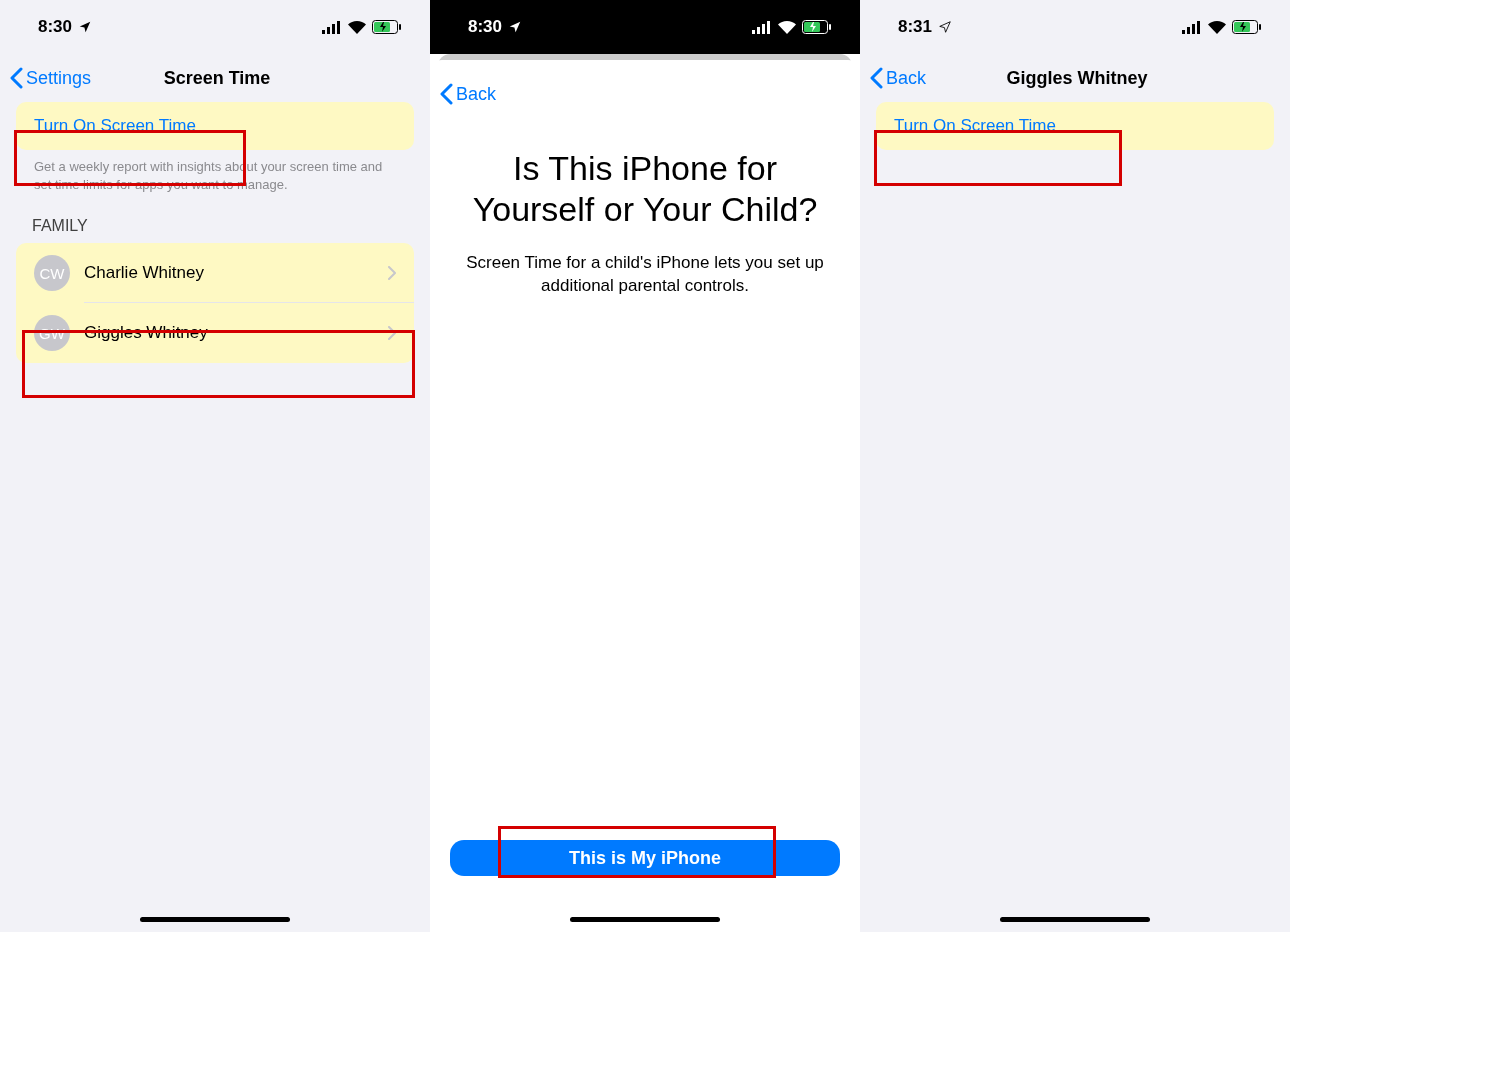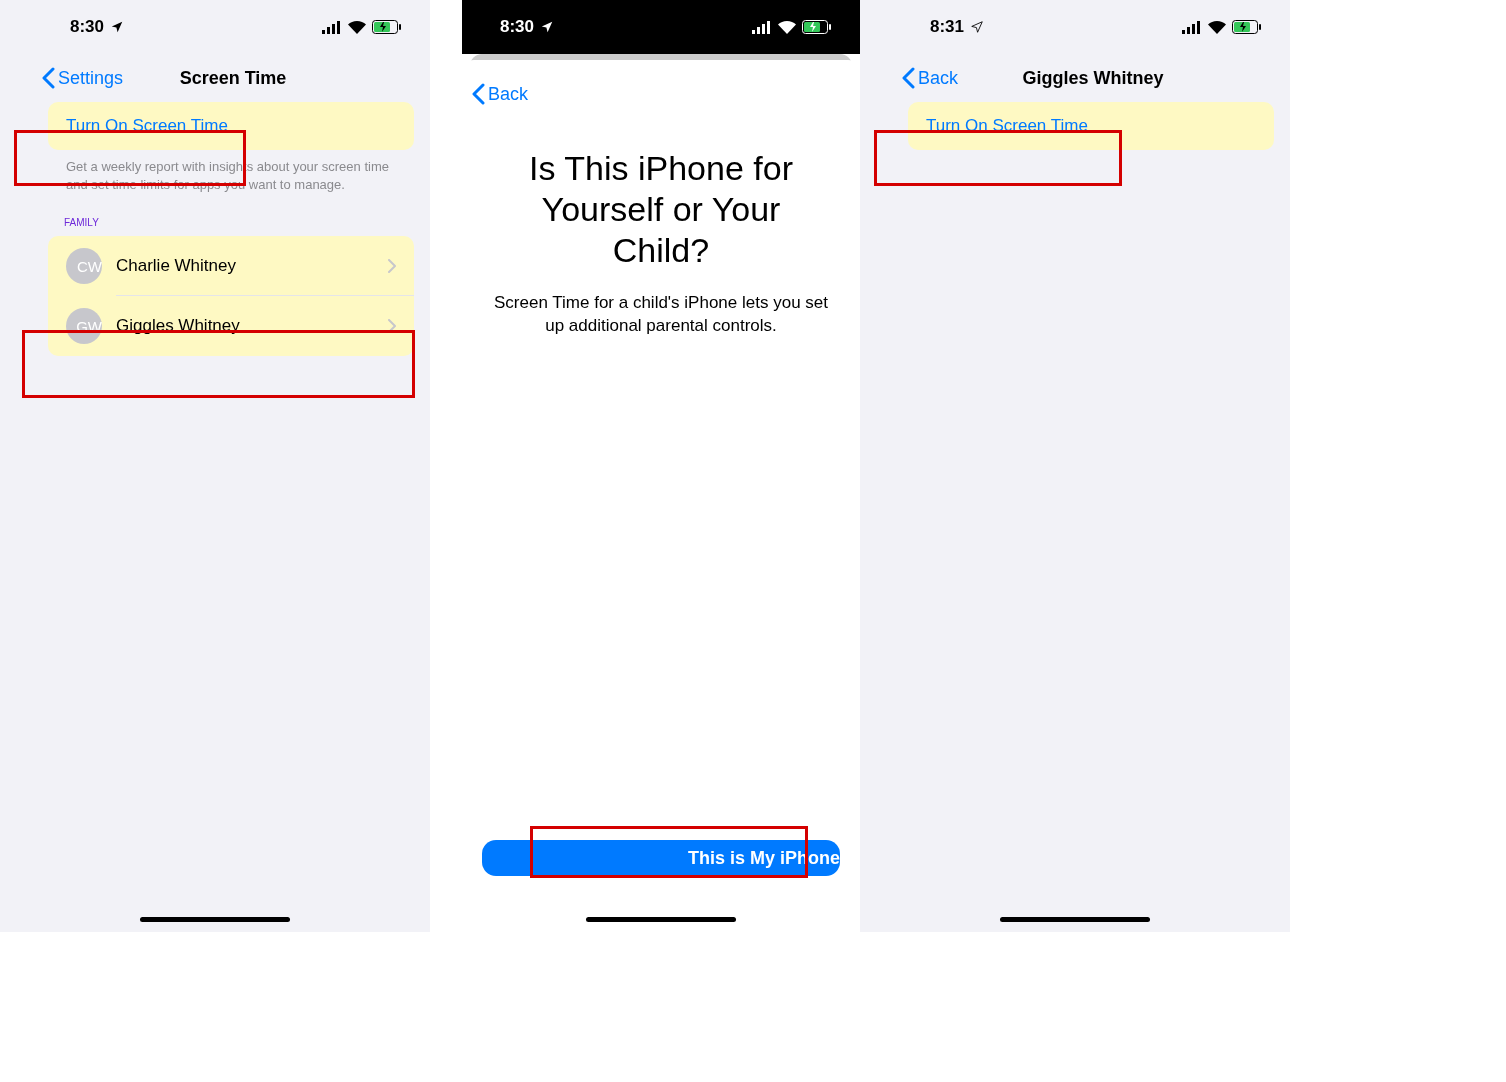--- a/index.html
+++ b/index.html
@@ -9,21 +9,20 @@
     display: flex;
     width: 1506px;
     height: 1082px;
   }
   .screen {
     width: 430px;
     height: 932px;
     position: relative;
     flex-shrink: 0;
     overflow: hidden;
-    padding-left: 32px;
   }
   .screen1 { background: #f2f2f7; }
   .screen2 { background: #fff; }
   .screen3 { background: #f2f2f7; }
 
   
   .status-bar {
     height: 54px;
     display: flex;
     align-items: center;
@@ -96,33 +95,33 @@
   .cell.rounded-all { border-radius: 10px; }
   .cell-link { color: #007aff; }
   .group-inset { margin: 0 16px; }
   .footer-text {
     color: #8a8a8e;
     font-size: 13px;
     line-height: 1.35;
     padding: 8px 18px 0 18px;
   }
   .section-header {
-    color: #6d28d9;
-    font-size: 10px;
+    color: #404040;
+    font-size: 16px;
     padding: 24px 18px 8px 32px;
   }
   .avatar {
     width: 36px; height: 36px;
     border-radius: 50%;
     background: #c7c7cc;
     color: #fff;
     font-size: 15px;
     display: flex;
     align-items: center;
-    justify-content: flex-end;
+    justify-content: center;
     margin-right: 14px;
     flex-shrink: 0;
   }
   .chevron {
     margin-left: auto;
     color: #c7c7cc;
   }
   .chevron svg { width: 8px; height: 14px; display:block; }
   .cell-sep {
     position: absolute;
@@ -157,21 +156,21 @@
   }
   .primary-btn {
     background: #007aff;
     color: #fff;
     font-size: 18px;
     font-weight: 600;
     height: 36px;
     border-radius: 14px;
     display: flex;
     align-items: center;
-    justify-content: flex-end;
+    justify-content: center;
   }
   .secondary-btn {
     color: #007aff;
     font-size: 18px;
     font-weight: 600;
     height: 40px;
     display: flex;
     align-items: center;
     justify-content: center;
   }

